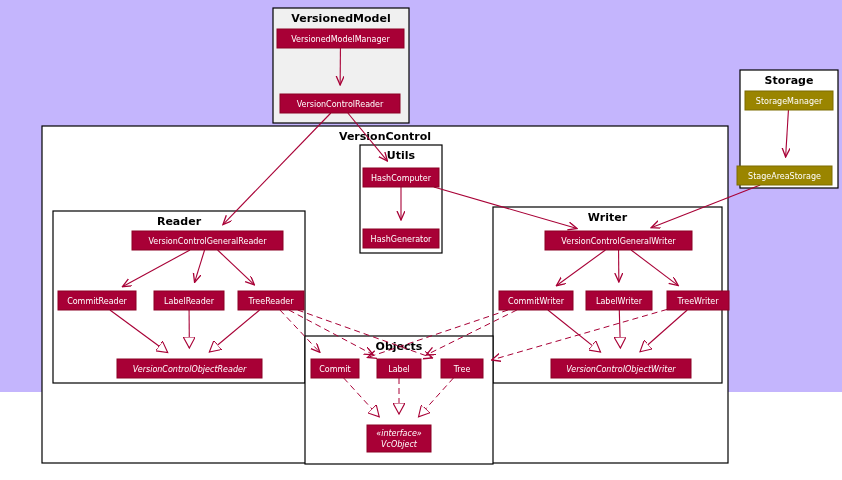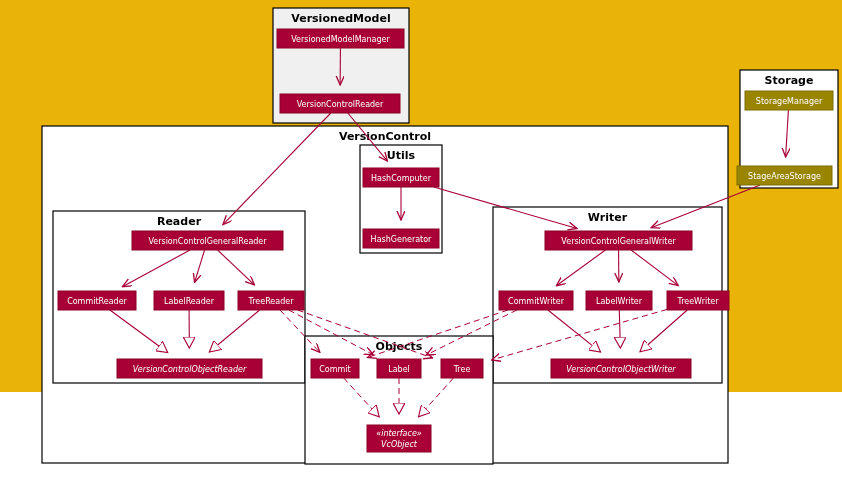--- a/index.html
+++ b/index.html
@@ -10,21 +10,21 @@
   body {
     width: 842px;
     height: 480px;
     overflow: hidden;
     font-family: "DejaVu Sans", sans-serif;
   }
   #canvas {
     position: relative;
     width: 842px;
     height: 392px;
-    background: #eab308;
+    background: #c4b5fd;
   }
   svg#diagram {
     position: absolute;
     left: 0;
     top: 0;
     width: 842px;
     height: 480px;
   }
   .pkg-rect {
     fill: #ffffff;

